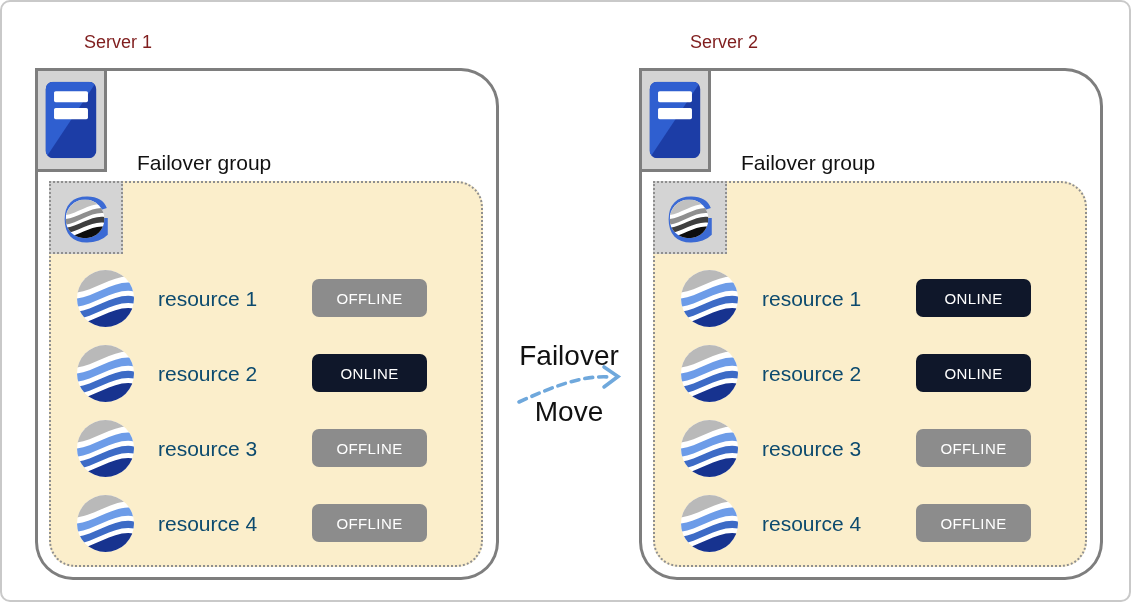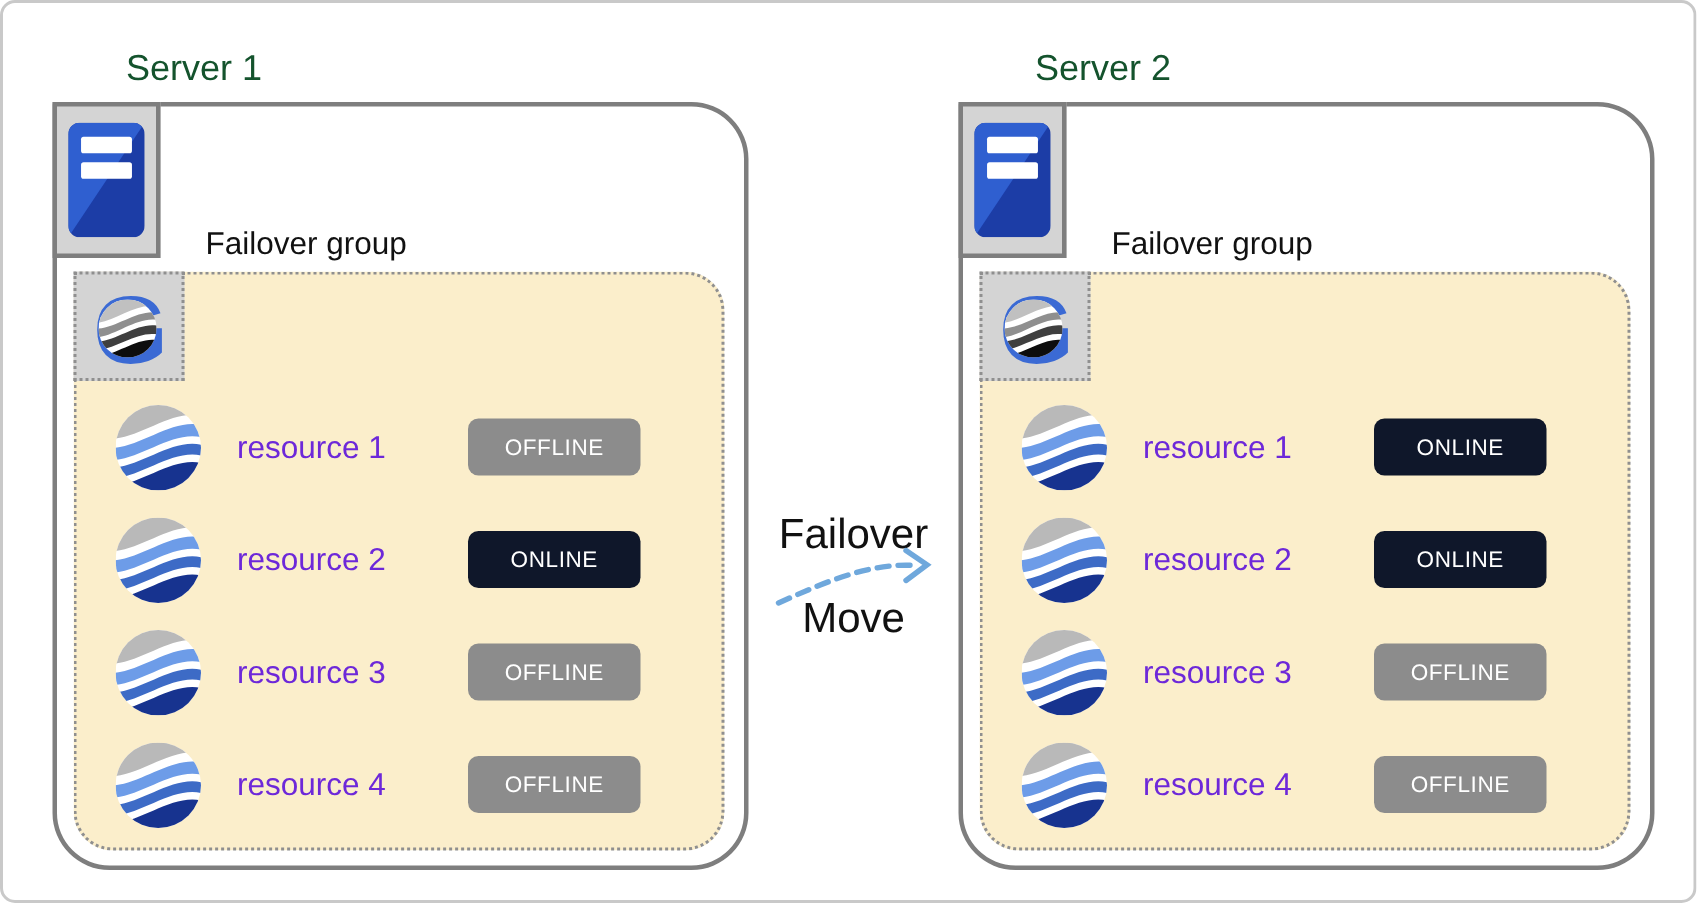--- a/index.html
+++ b/index.html
@@ -1,35 +1,35 @@
 <!DOCTYPE html>
 <html><head>
 <meta charset="utf-8">
 <style>
   html,body{margin:0;padding:0;background:#fff;}
   *{box-sizing:border-box;font-family:"Liberation Sans",sans-serif;}
   .scene{position:relative;width:1131px;height:602px;background:#fff;
          border:2px solid #c9c9c9;border-radius:10px;overflow:hidden;}
-  .server-title{position:absolute;top:30px;font-size:24px;color:#14532d;}
+  .server-title{position:absolute;top:30px;font-size:18px;color:#7f1d1d;}
   .panel{position:absolute;top:66px;width:464px;height:512px;background:#fff;
          border:3px solid #7e7e7e;border-radius:2px 38px 38px 38px;}
   .server-icon-box{position:absolute;left:-3px;top:-3px;width:72px;height:104px;
          background:#d4d4d4;border:3px solid #7e7e7e;display:flex;
          align-items:center;justify-content:center;}
   .fg-label{position:absolute;left:99px;top:80px;font-size:21px;color:#111;}
   .group-box{position:absolute;left:11px;top:110px;width:434px;height:386px;
          background:#FBEECB;border:2px dotted #8f8f8f;
          border-radius:4px 26px 26px 26px;}
   .group-icon-box{position:absolute;left:-2px;top:-2px;width:74px;height:73px;
          background:#d4d4d4;border:2px dotted #8f8f8f;display:flex;
          align-items:center;justify-content:center;}
   .row{position:absolute;left:0;width:100%;height:57px;}
   .res-icon{position:absolute;left:26px;top:0;width:57px;height:57px;}
   .res-label{position:absolute;left:107px;top:0;height:57px;line-height:57px;
-         font-size:21px;color:#6d28d9;}
+         font-size:21px;color:#0c4a6e;}
   .badge{position:absolute;left:261px;top:9px;width:115px;height:38px;
          border-radius:7px;color:#fff;font-size:15px;letter-spacing:.4px;
          display:flex;align-items:center;justify-content:center;}
   .badge[data-status="ONLINE"]{background:#0f172a;}
   .badge[data-status="OFFLINE"]{background:#8C8C8C;}
   .mid-label{position:absolute;width:140px;left:497px;text-align:center;
          font-size:28px;color:#111;}
   .arrow-svg{position:absolute;left:510px;top:360px;}
   .hidden-defs{position:absolute;width:0;height:0;}
 </style>

